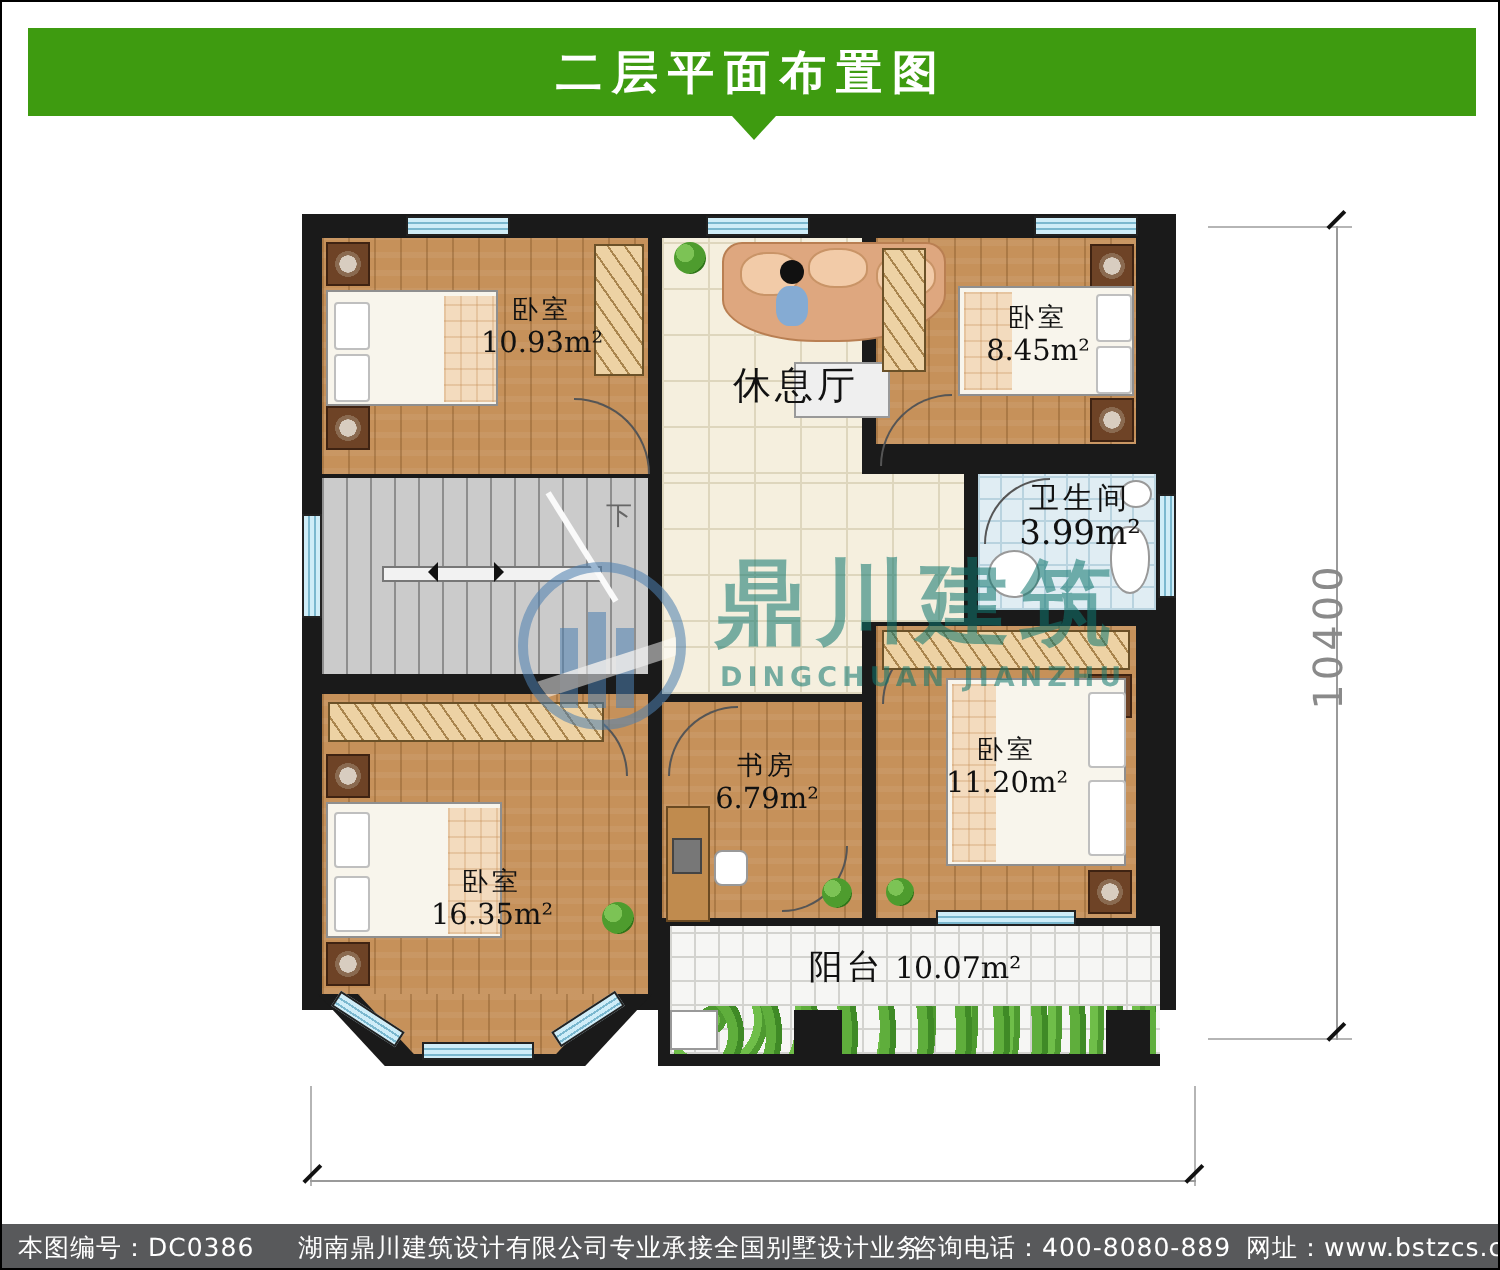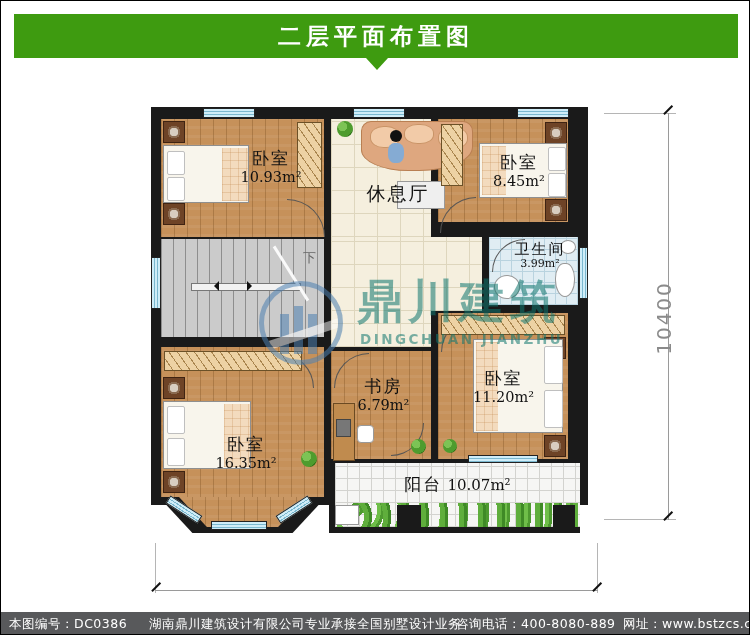--- a/index.html
+++ b/index.html
@@ -44,21 +44,21 @@
   .nightstand{position:absolute;border:1px solid #3F2312;box-sizing:border-box;
      background:radial-gradient(circle at 50% 50%,#D8CDC0 0 30%,#8A6A50 31% 45%,#6E4326 46%);}
   .plantc{position:absolute;border-radius:50%;
      background:radial-gradient(circle at 35% 35%,#7CC355 0 30%,#4E9C2E 31% 70%,#2F7519 71%);}
   .door{position:absolute;box-sizing:border-box;}
   .door.tl{border-top:1px solid #555;border-left:1px solid #555;border-top-left-radius:100%;}
   .door.tr{border-top:1px solid #555;border-right:1px solid #555;border-top-right-radius:100%;}
   .door.br{border-bottom:1px solid #555;border-right:1px solid #555;border-bottom-right-radius:100%;}
   .room-label{position:absolute;text-align:center;color:#111;
      font-family:"DejaVu Serif","Liberation Serif",serif;line-height:1.15;}
-  .rname{font-size:17px;letter-spacing:2px;}
+  .rname{font-size:13px;letter-spacing:2px;}
   .rarea{font-size:14.5px;}
   .sofa{position:absolute;background:#DEA77F;border:1px solid #B97F52;border-radius:10px 10px 48% 42%;box-sizing:border-box;}
   .cushion{position:absolute;background:#F2CBA8;border:1px solid #C99467;border-radius:45%;}
   .table{position:absolute;background:#EFEFEF;border:1px solid #999;}
   .white-fix{position:absolute;background:#FFF;border:1px solid #999;box-sizing:border-box;}
   .stair-rail{position:absolute;background:#F2F2F2;border:1px solid #777;box-sizing:border-box;}
   .stair-break{position:absolute;background:#FAFAFA;}
   .tri{position:absolute;width:0;height:0;border:5px solid transparent;}
   .plants-strip{position:absolute;
      background-image:
@@ -204,21 +204,21 @@
     </div>
     <div class="room-label" style="left:192px;top:76px;width:110px;">
       <div class="rname" style="font-size:19px;">休息厅</div>
     </div>
     <div class="room-label" style="left:318px;top:46px;width:100px;">
       <div class="rname">卧室</div>
       <div class="rarea">8.45m²</div>
     </div>
     <div class="room-label" style="left:340px;top:134px;width:98px;">
       <div class="rname" style="font-size:15px;">卫生间</div>
-      <div class="rarea" style="font-size:11px;">3.99m²</div>
+      <div class="rarea" style="font-size:17px;">3.99m²</div>
     </div>
     <div class="room-label" style="left:185px;top:270px;width:95px;">
       <div class="rname">书房</div>
       <div class="rarea">6.79m²</div>
     </div>
     <div class="room-label" style="left:300px;top:262px;width:105px;">
       <div class="rname">卧室</div>
       <div class="rarea">11.20m²</div>
     </div>
     <div class="room-label" style="left:40px;top:328px;width:110px;">

